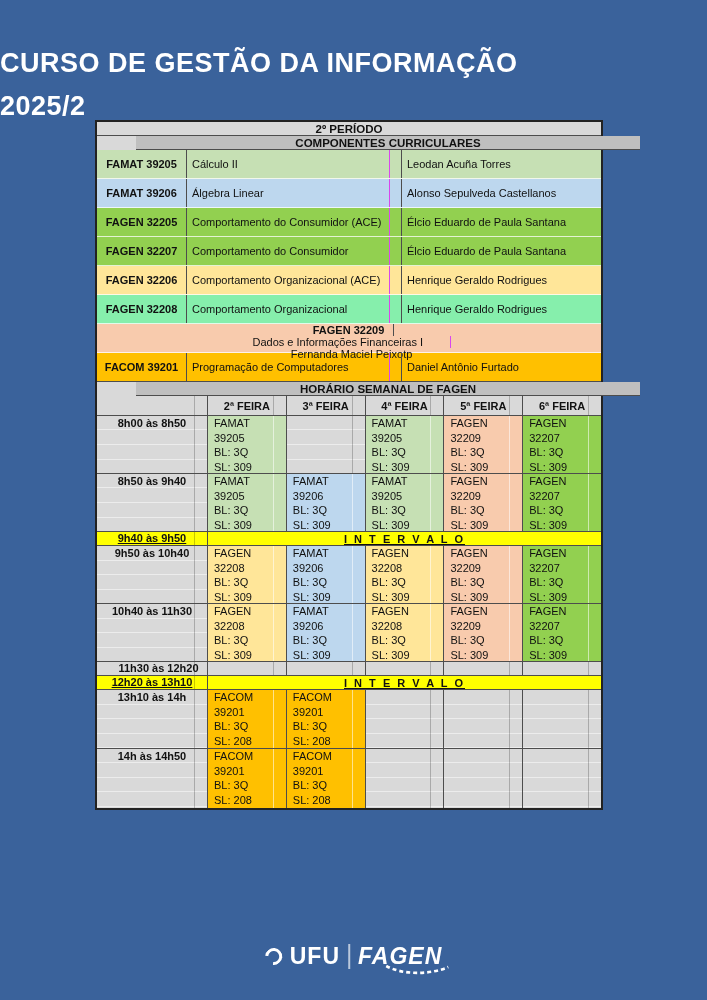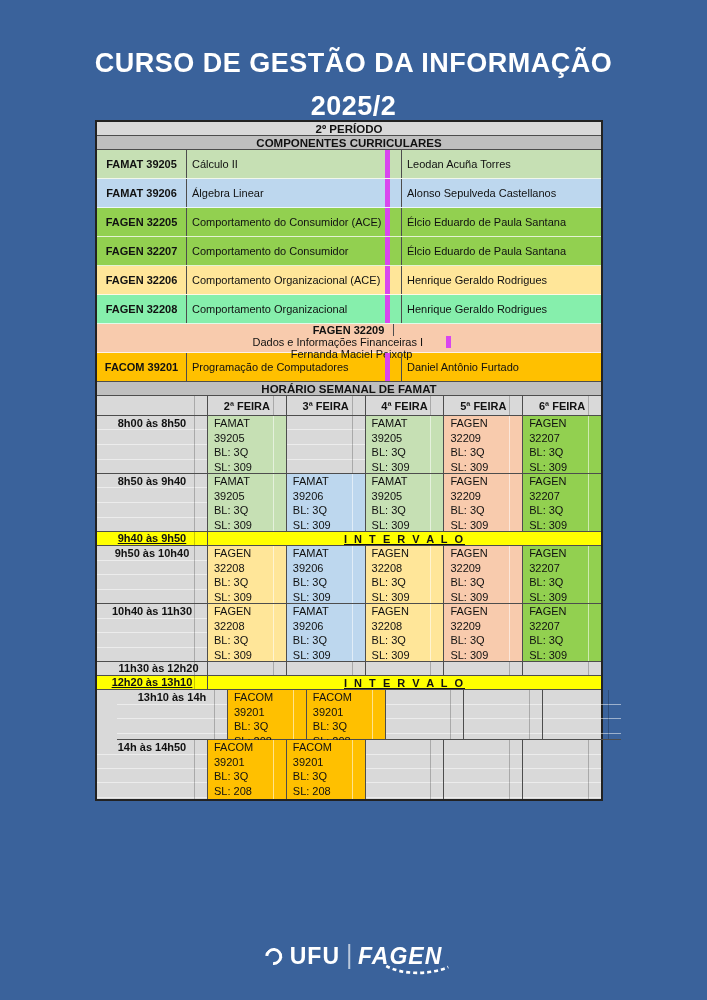--- a/index.html
+++ b/index.html
@@ -1,41 +1,41 @@
 <!DOCTYPE html>
 <html><head>
 <meta charset="utf-8">
 <style>
   * { margin:0; padding:0; box-sizing:border-box; }
   html,body { width:707px; height:1000px; }
   body { font-family:"Liberation Sans", sans-serif; }
   .page { position:relative; width:707px; height:1000px; background:#3a629b; overflow:hidden; }
 
   
-  .title { position:absolute; top:42px; left:0; width:100%; text-align:center;
+  .title { position:absolute; top:42px; left:0; width:100%; text-align:left;
            color:#ffffff; font-weight:bold; font-size:27px; line-height:43px; letter-spacing:0.5px; }
 
   
   .doc { position:absolute; left:95px; top:120px; width:508px; background:#d9d9d9;
          border:2px solid #222; font-size:11px; color:#111; }
   .row { display:flex; width:100%; border-bottom:1px solid #4d4d4d; }
   .row:last-child { border-bottom:none; }
 
   
   .hdr { height:14px; align-items:center; justify-content:center; font-weight:bold; font-size:11.5px; }
   .hdr.light { background:#d9d9d9; }
-  .hdr.dark  { background:#bfbfbf; }
+  .hdr.dark  { background:#bfbfbf;margin-left:39px; }
 
   
   .c-row { height:29px; align-items:center; border-bottom:1px solid rgba(255,255,255,0.75); }
   .c-row.last { border-bottom:1px solid #4d4d4d; }
   .c-code { width:90px; height:100%; display:flex; align-items:center; justify-content:center;
             font-weight:bold; border-right:1px solid #4d4d4d; }
   .c-name { width:203px; height:100%; display:flex; align-items:center; padding-left:5px;
-            border-right:5px solid #d946ef; }
+            border-right:1px solid #d946ef; }
   .c-spacer { width:12px; height:100%; border-right:1px solid #4d4d4d; }
   .c-prof { flex:1; height:100%; display:flex; align-items:center; padding-left:5px; }
 
   
   .day-hdr { height:20px; background:#d9d9d9; font-weight:bold; }
   .t-group { width:111px; position:relative; border-right:1px solid #4d4d4d;
              text-align:center; background:#d9d9d9; }
   .t-group::after, .d-group::after { content:''; position:absolute; top:0; bottom:0; right:12px; width:1px;
              background:rgba(0,0,0,0.22); }
   .d-group { flex:1; position:relative; border-right:1px solid #4d4d4d; }
@@ -129,21 +129,21 @@
         </div>
         <div class="row c-row last" style="background: rgb(255, 192, 0);">
           <div class="c-code">FACOM 39201</div>
           <div class="c-name">Programação de Computadores</div>
           <div class="c-spacer"></div>
           <div class="c-prof">Daniel Antônio Furtado</div>
         </div>
       </div>
 
     <div class="row hdr dark">
-      <span>HORÁRIO SEMANAL DE FAMAT</span>
+      <span>HORÁRIO SEMANAL DE FAGEN</span>
     </div>
 
     <div class="row day-hdr" id="day-header-row">
         <div class="t-group"></div>
         <div class="d-group">
           <span>2ª FEIRA</span>
         </div>
         <div class="d-group">
           <span>3ª FEIRA</span>
         </div>
@@ -309,21 +309,21 @@
           <div class="d-group"></div>
           <div class="d-group"></div>
           <div class="d-group last"></div>
         </div>
         <div class="row interval">
           <div class="t-group">
             <div class="t-label">12h20 às 13h10</div>
           </div>
           <div class="interval-label">I N T E R V A L O</div>
         </div>
-        <div class="row sr" style="height: 50px; margin-left: 20px;">
+        <div class="row sr" style="height: 59px;">
           <div class="t-group gridlines">
             <div class="t-label">13h10 às 14h</div>
           </div>
           <div class="d-group gridlines filled" style="background: rgb(255, 192, 0);">
             <div class="cell-line">FACOM</div>
             <div class="cell-line">39201</div>
             <div class="cell-line">BL: 3Q</div>
             <div class="cell-line">SL: 208</div>
           </div>
           <div class="d-group gridlines filled" style="background: rgb(255, 192, 0);">

